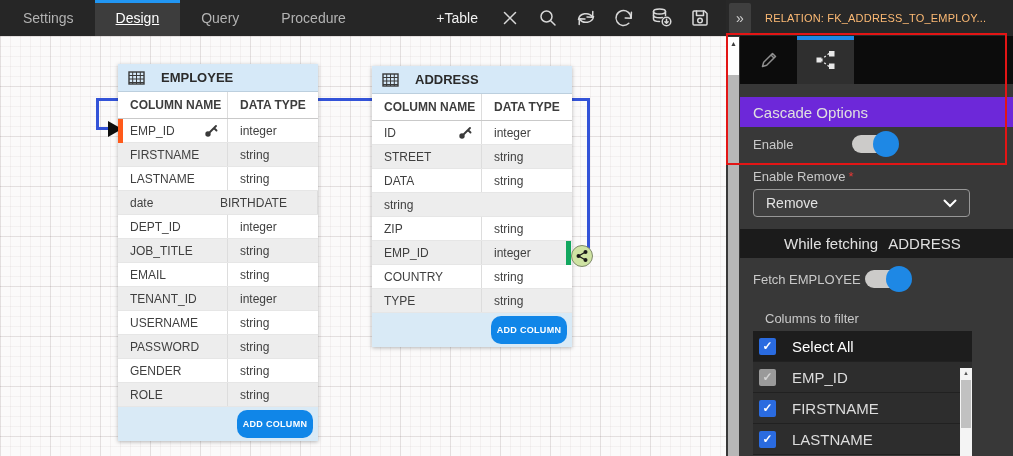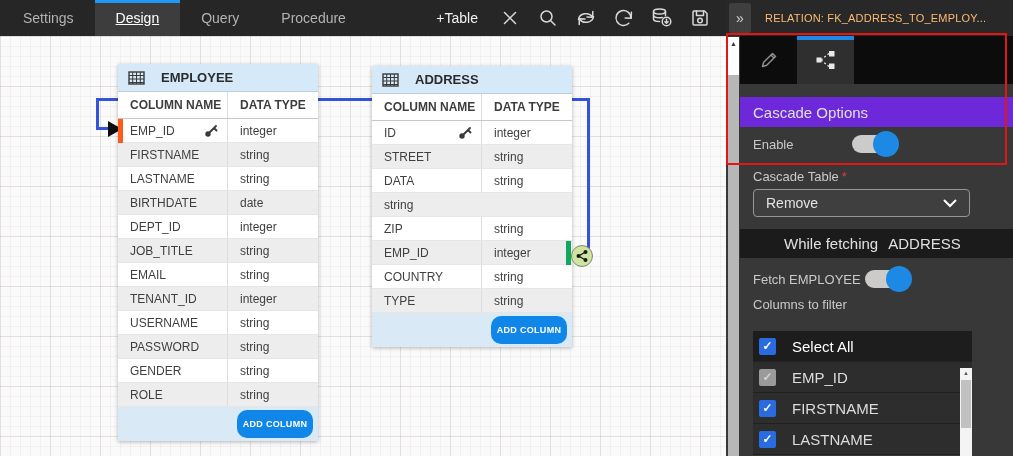--- a/index.html
+++ b/index.html
@@ -83,21 +83,21 @@
   .row-enable { top:131px; height:26px; }
   .row-enable .lbl { width:99px; }
   .row-fetch { top:266px; height:26px; }
   .row-fetch .lbl { width:112px; }
   .toggle { position:relative; width:45px; height:18px; border-radius:9px; background:#cccbc9; cursor:pointer; }
   .toggle::after { content:""; position:absolute; right:-2px; top:-4px; width:26px; height:26px;
     border-radius:50%; background:#1e88e5; }
 
   .field-label { position:absolute; left:27px; color:#c9c9c9; font-size:13px; }
   .lbl-cascade-remove { top:169px; }
-  .lbl-columns { top:297px; }
+  .lbl-columns { top:311px;margin-left:12px; }
   .req { color:#e53935; margin-left:3px; }
 
   .select-box { position:absolute; left:27px; top:189px; width:217px; height:28px; background:#3f3f3f;
     border:1px solid #979797; border-radius:4px; color:#e3e3e3; font-size:14px;
     display:flex; align-items:center; padding:0 12px; cursor:pointer; }
   .select-box svg { margin-left:auto; stroke:#fff; fill:none; stroke-width:2; stroke-linecap:round; }
 
   .filter-list { position:absolute; left:27px; top:331px; width:219px; }
   .f-row { height:31px; background:#2d2d2d; border-bottom:1px solid #212121;
     display:flex; align-items:center; color:#dcdcdc; font-size:15px; cursor:pointer; }
@@ -207,24 +207,24 @@
             </div>
             <div class="cell type">string</div>
           </div>
           <div class="tbl-row">
             <div class="cell name">
               <span>LASTNAME</span>
             </div>
             <div class="cell type">string</div>
           </div>
           <div class="tbl-row">
+            <div class="cell type">date</div>
             <div class="cell name">
               <span>BIRTHDATE</span>
             </div>
-            <div class="cell type">date</div>
           </div>
           <div class="tbl-row">
             <div class="cell name">
               <span>DEPT_ID</span>
             </div>
             <div class="cell type">integer</div>
           </div>
           <div class="tbl-row">
             <div class="cell name">
               <span>JOB_TITLE</span>
@@ -382,21 +382,21 @@
     <div class="sect-bar bar-cascade">
       <span>Cascade Options</span>
     </div>
 
     <div class="p-row row-enable">
       <span class="lbl">Enable</span>
       <div class="toggle"></div>
     </div>
 
     <div class="field-label lbl-cascade-remove">
-      <span>Cascade Table</span><span class="req">*</span>
+      <span>Enable Remove</span><span class="req">*</span>
     </div>
     <div class="select-box">
       <span>Remove</span>
       <svg width="14" height="9" viewBox="0 0 14 9">
           <path d="M1.5 1.5 L7 7 L12.5 1.5"></path>
         </svg>
     </div>
 
     <div class="sect-bar bar-fetching">
       <span>While fetching</span>

